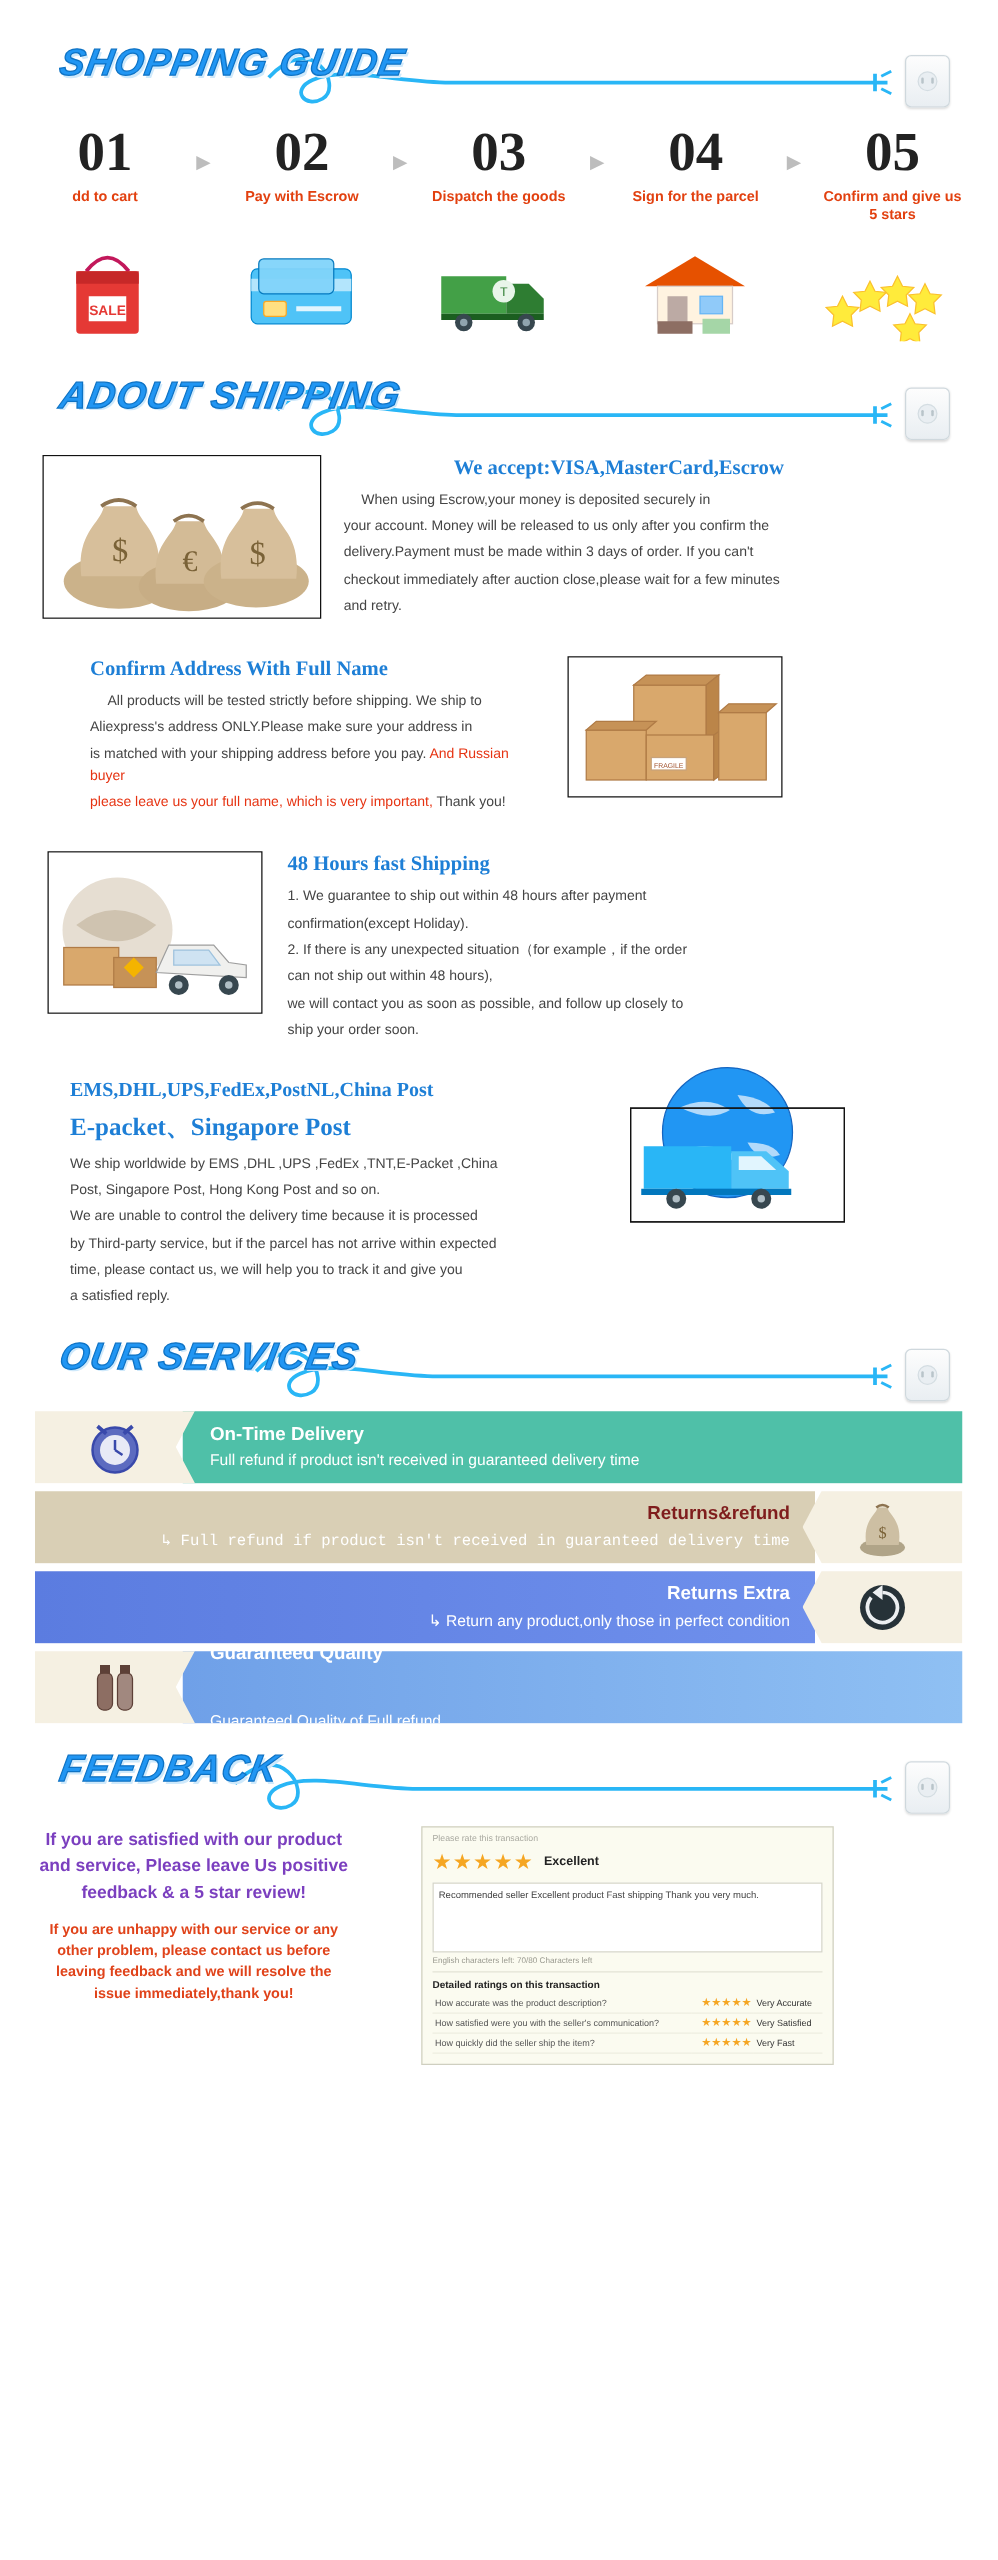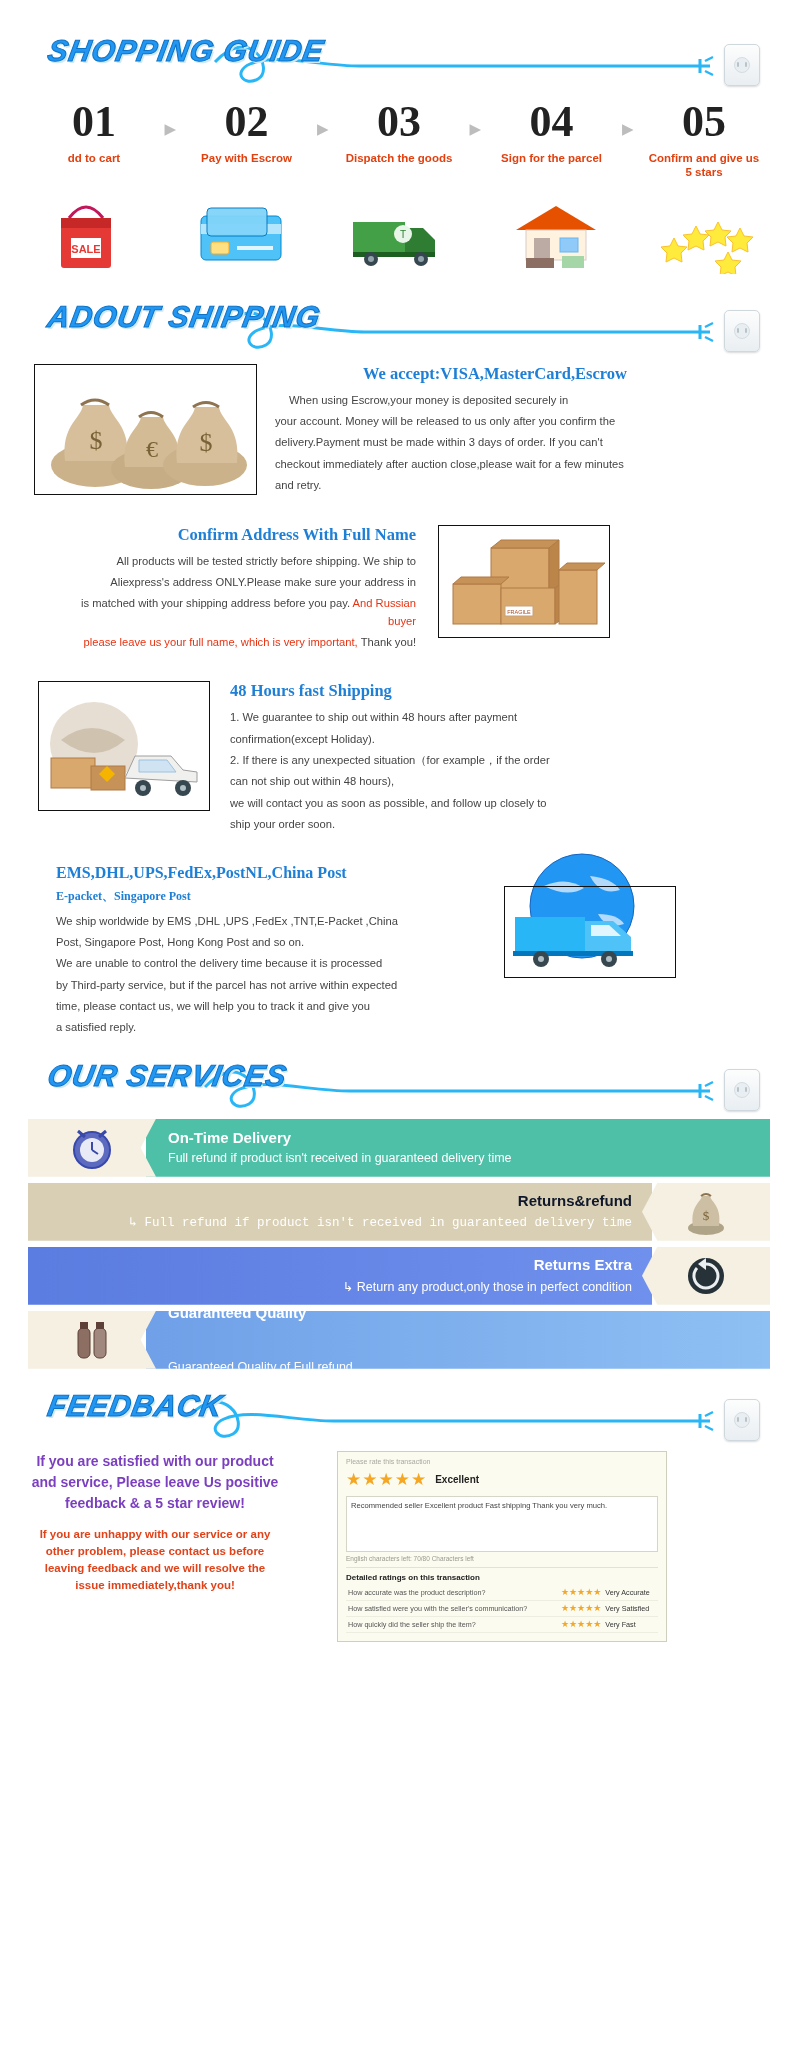--- a/index.html
+++ b/index.html
@@ -28,21 +28,21 @@
     position:absolute;left:50%;top:50%;transform:translate(-50%,-50%);
     width:14px;height:14px;border-radius:50%;background:#e9eef2;border:1px solid #d4dde2;
   }
   .socket i:before,.socket i:after{
     content:"";position:absolute;top:4px;width:2px;height:5px;background:#b9c4ca;border-radius:1px;
   }
   .socket i:before{left:2px;}
   .socket i:after{right:2px;}
 
   
-  .steps{display:flex;align-items:flex-start;justify-content:space-between;padding:0 38px;margin-top:6px;}
+  .steps{display:flex;align-items:flex-start;justify-content:space-between;padding:0 28px;margin-top:6px;}
   .step{flex:0 0 auto;text-align:center;width:112px;}
   .step .num{font-family:"Liberation Serif",serif;font-weight:bold;font-size:44px;color:#222;line-height:1;}
   .step .lbl{font-size:11.5px;font-weight:bold;color:#e2400f;margin-top:7px;line-height:1.25;}
   .arrow{flex:0 0 auto;width:18px;margin-top:20px;text-align:center;color:#bdbdbd;font-size:15px;}
 
   .icons-row{display:flex;align-items:flex-end;justify-content:space-between;padding:0 30px;margin-top:12px;height:86px;}
   .icons-row .ic{width:112px;text-align:center;}
 
   
   .block{display:flex;margin:0 34px;align-items:flex-start;}
@@ -250,21 +250,21 @@
       <h3 style="text-align:center;">We accept:VISA,MasterCard,Escrow</h3>
       <div class="ln ind">When using Escrow,your money is deposited securely in</div>
       <div class="ln">your account. Money will be released to us only after you confirm the</div>
       <div class="ln">delivery.Payment must be made within 3 days of order. If you can't</div>
       <div class="ln">checkout immediately after auction close,please wait for a few minutes</div>
       <div class="ln">and retry.</div>
     </div>
   </div>
 
   <div class="block" style="margin-top:26px;">
-    <div class="txtcol" style="width:360px;margin-left:22px;text-align:right;">
+    <div class="txtcol" style="width:360px;margin-left:38px;">
       <h3>Confirm Address With Full Name</h3>
       <div class="ln ind">All products will be tested strictly before shipping. We ship to</div>
       <div class="ln">Aliexpress's address ONLY.Please make sure your address in</div>
       <div class="ln">
         <span>is matched with your shipping address before you pay.</span>
         <span class="red">And Russian buyer</span>
       </div>
       <div class="ln">
         <span class="red">please leave us your full name, which is very important,</span>
         <span>Thank you!</span>
@@ -314,21 +314,21 @@
       <div class="ln">2. If there is any unexpected situation（for example，if the order</div>
       <div class="ln">can not ship out within 48 hours),</div>
       <div class="ln">we will contact you as soon as possible, and follow up closely to</div>
       <div class="ln">ship your order soon.</div>
     </div>
   </div>
 
   <div class="block" style="margin-top:26px;">
     <div class="txtcol" style="width:420px;margin-left:22px;">
       <h3 style="font-size:16px;">EMS,DHL,UPS,FedEx,PostNL,China Post</h3>
-      <h3 style="font-size:12px;margin-top:-2px;">E-packet、Singapore Post</h3>
+      <h3 style="font-size:20px;margin-top:-2px;">E-packet、Singapore Post</h3>
       <div class="ln">We ship worldwide by EMS ,DHL ,UPS ,FedEx ,TNT,E-Packet ,China</div>
       <div class="ln">Post, Singapore Post, Hong Kong Post and so on.</div>
       <div class="ln">We are unable to control the delivery time because it is processed</div>
       <div class="ln">by Third-party service, but if the parcel has not arrive within expected</div>
       <div class="ln">time, please contact us, we will help you to track it and give you</div>
       <div class="ln">a satisfied reply.</div>
     </div>
     <div style="position:relative;width:200px;height:130px;margin-left:10px;">
       <svg width="200" height="130" viewBox="0 0 200 130" style="position:absolute;left:0;top:-16px;">
         <circle cx="96" cy="58" r="52" fill="#2196f3"></circle>
@@ -378,21 +378,21 @@
         <circle cx="26" cy="27" r="18" fill="#5c6bc0" stroke="#3949ab" stroke-width="2"></circle>
         <circle cx="26" cy="27" r="12" fill="#e8eaf6"></circle>
         <path d="M26,27 l0,-8 M26,27 l6,4" stroke="#3949ab" stroke-width="2"></path>
         <path d="M12,8 l7,6 M40,8 l-7,6" stroke="#3949ab" stroke-width="3"></path>
       </svg>
     </div>
   </div>
 
   <div class="svc s2">
     <div class="body rt">
-      <div class="t1" style="color:#0f172a;">Returns&amp;refund</div>
+      <div class="t1" style="color:#7f1d1d;">Returns&amp;refund</div>
       <div class="t2" style="color:#fff;font-family:Liberation Mono, monospace;">
         <span>↳</span>
         <span>Full refund if product isn't received in guaranteed delivery time</span>
       </div>
     </div>
     <div class="rtail">
       <svg width="50" height="48" viewBox="0 0 50 48">
         <ellipse cx="25" cy="40" rx="18" ry="7" fill="#b0a488"></ellipse>
         <path d="M12,38 C9,18 20,14 21,8 L29,8 C30,14 41,18 38,38 z" fill="#cdbfa3"></path>
         <path d="M20,8 q5,-4 10,0" stroke="#8d7350" stroke-width="2" fill="none"></path>

